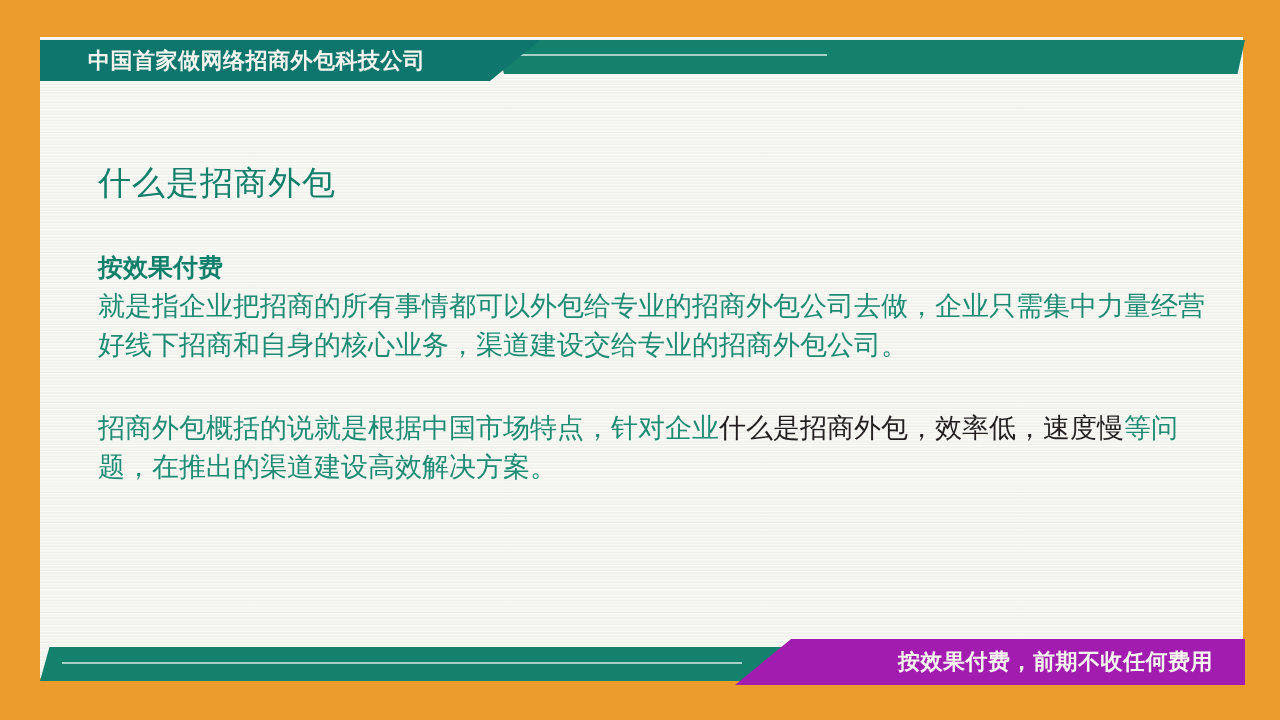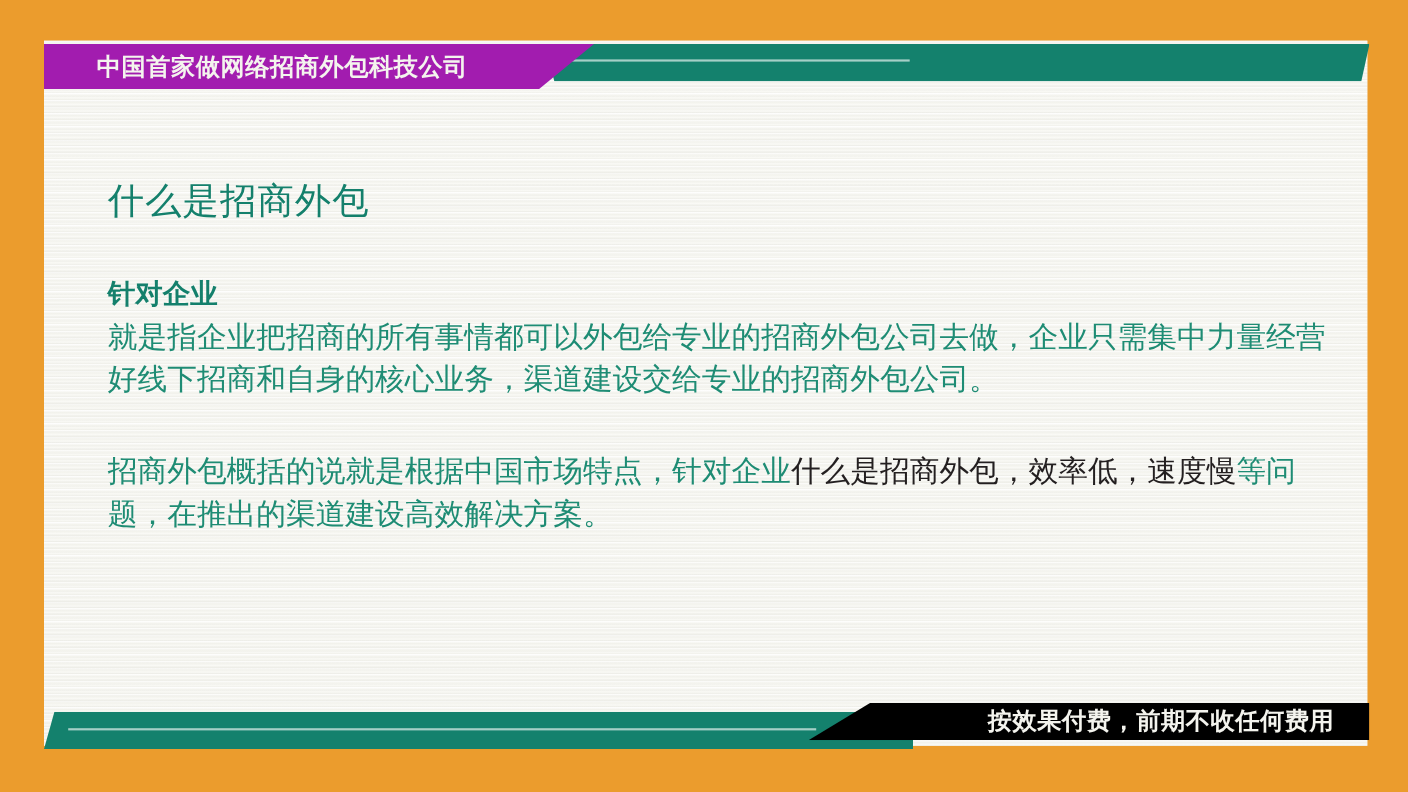--- a/index.html
+++ b/index.html
@@ -58,21 +58,21 @@
     top: 40px;
     width: 1205px;
     height: 41px;
   }
   .header-block {
     position: absolute;
     left: 0;
     top: 0;
     width: 500px;
     height: 41px;
-    background: #a21caf;
+    background: #0f766e;
     clip-path: polygon(0 0, 100% 0, 90% 100%, 0 100%);
   }
   .header-title {
     position: absolute;
     left: 48px;
     top: 50%;
     transform: translateY(-50%);
     color: #F4F4EE;
     font-size: 22px;
     font-weight: bold;
@@ -120,22 +120,22 @@
     top: 23px;
     width: 680px;
     height: 2px;
     background: rgba(255,255,255,0.62);
   }
   .footer-block {
     position: absolute;
     right: 0;
     top: 0;
     width: 510px;
-    height: 34px;
-    background: #000000;
+    height: 46px;
+    background: #a21caf;
     clip-path: polygon(11% 0, 100% 0, 100% 100%, 0 100%);
   }
   .footer-text {
     position: absolute;
     right: 32px;
     top: 50%;
     transform: translateY(-50%);
     color: #F4F4EE;
     font-size: 22px;
     font-weight: bold;
@@ -188,21 +188,21 @@
     <div class="header-rail-line"></div>
     <div class="header-block">
       <div class="header-title">中国首家做网络招商外包科技公司</div>
     </div>
   </div>
 
   <div class="content">
 
     <h1 class="slide-title">什么是招商外包</h1>
 
-    <div class="lead">针对企业</div>
+    <div class="lead">按效果付费</div>
 
     <p class="para">就是指企业把招商的所有事情都可以外包给专业的招商外包公司去做，企业只需集中力量经营好线下招商和自身的核心业务，渠道建设交给专业的招商外包公司。</p>
 
     <p class="para p2"><span>招商外包概括的说就是根据中国市场特点，针对企业</span><span class="dark">什么是招商外包，效率低，速度慢</span><span>等问题，在推出的渠道建设高效解决方案。</span></p>
 
   </div>
 
   <div class="footer-band">
     <div class="footer-rail"></div>
     <div class="footer-rail-line"></div>

